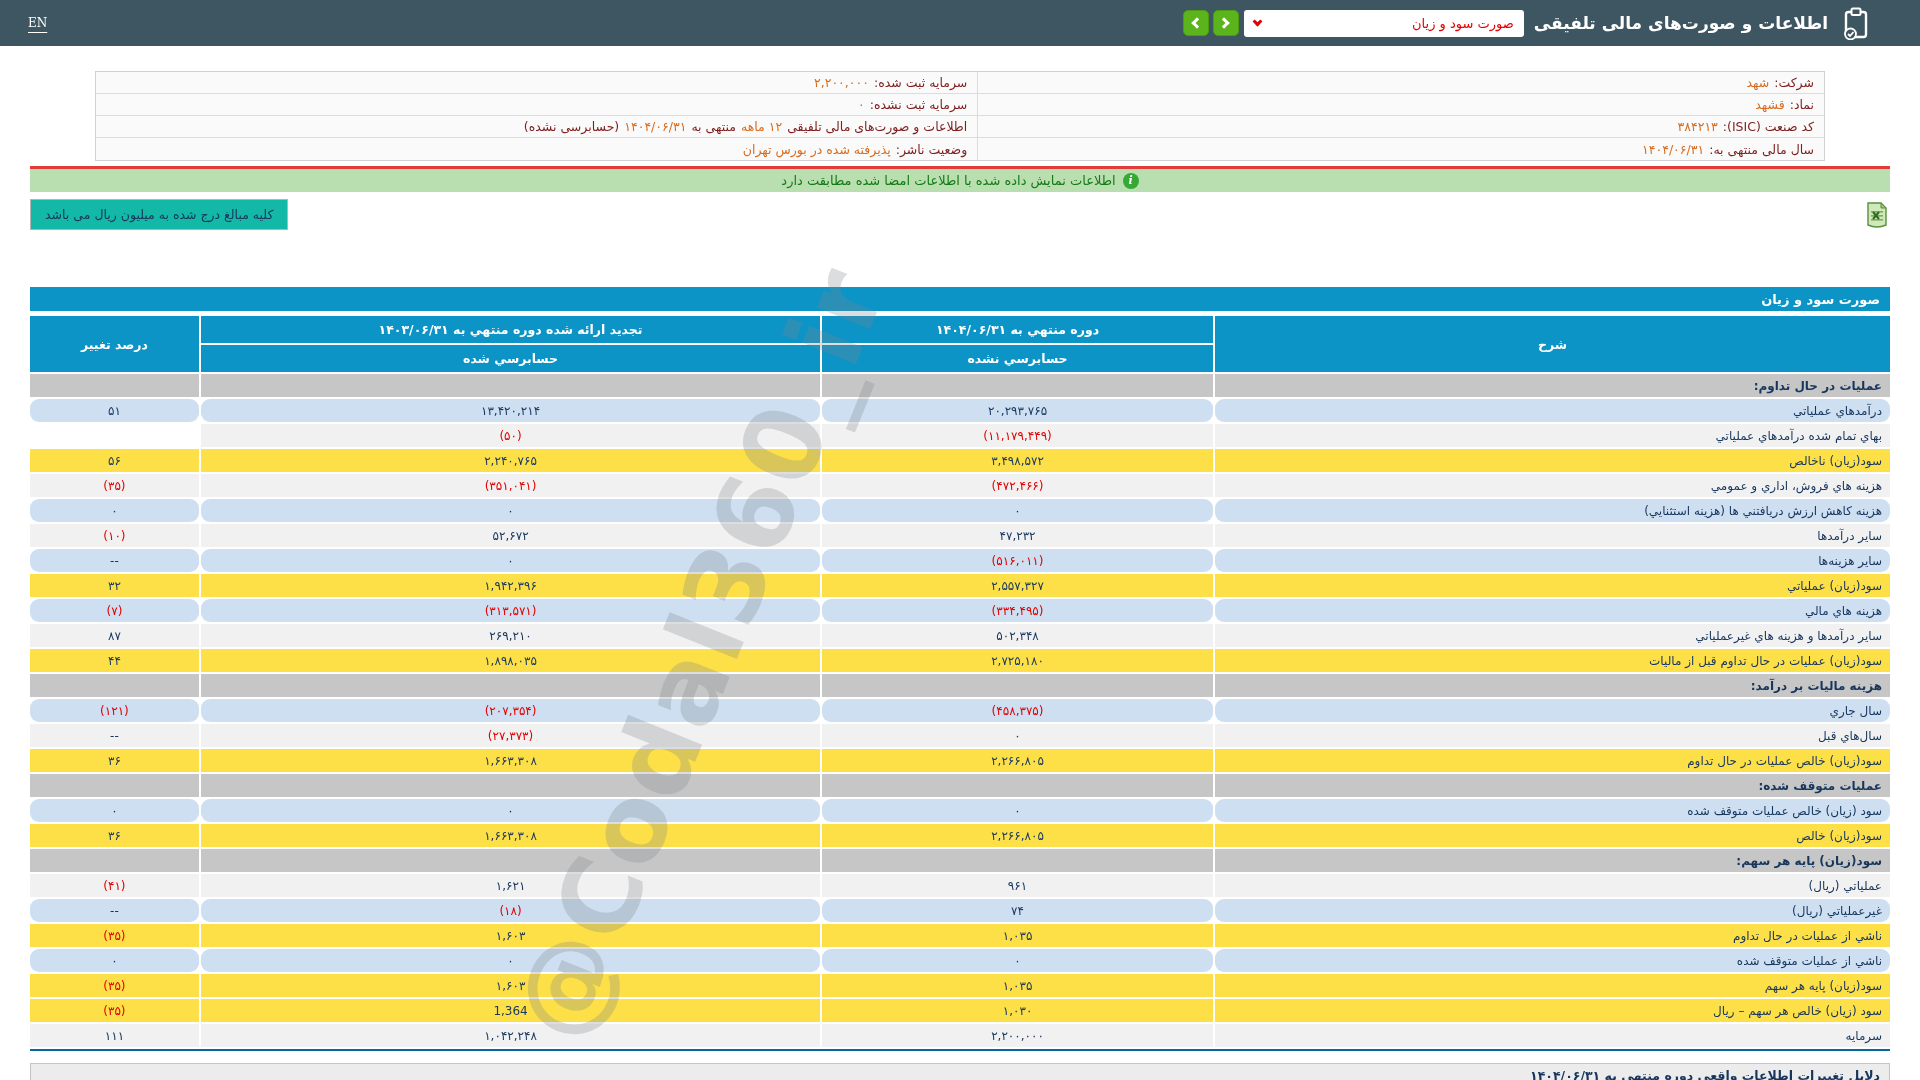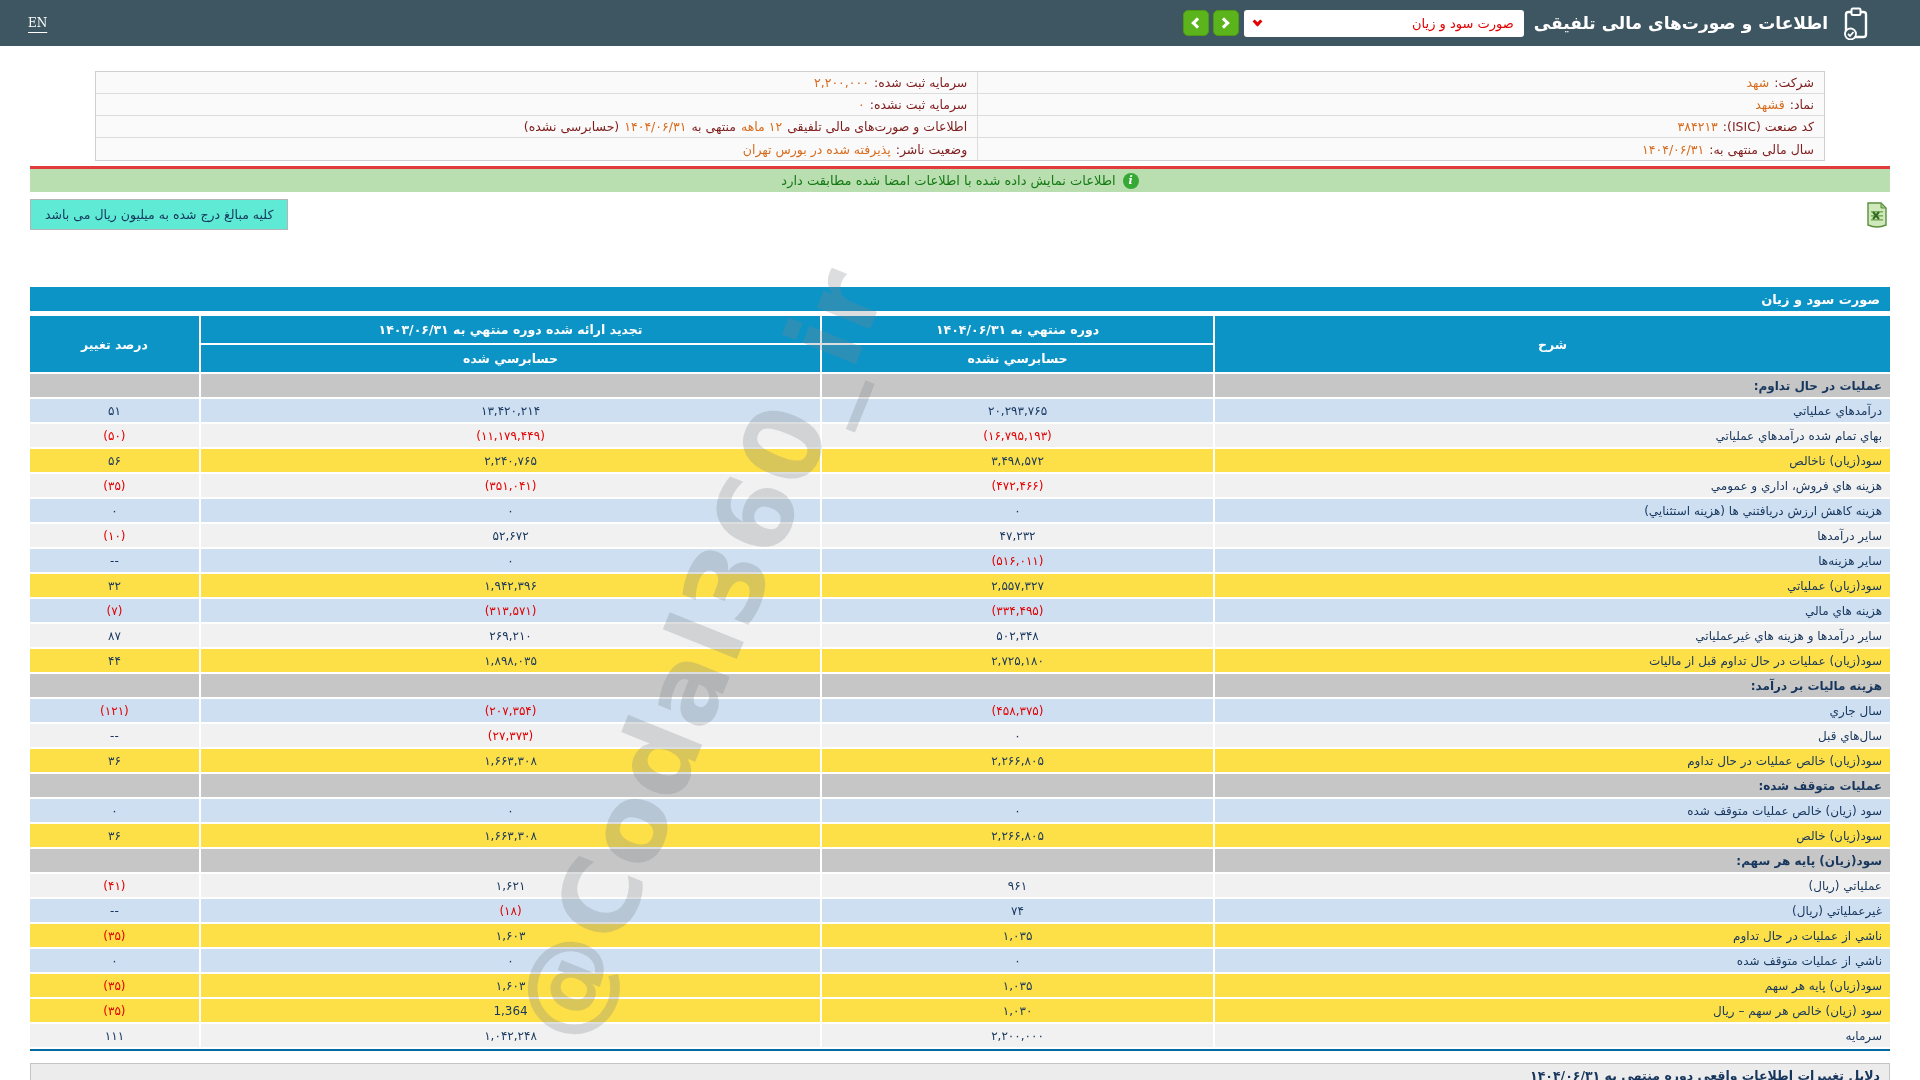--- a/index.html
+++ b/index.html
@@ -62,42 +62,42 @@
     font-size:11px; font-weight:bold; font-style:italic;
     display:flex; align-items:center; justify-content:center; font-family:"DejaVu Serif", serif;
   }
   
   .note-row {
     margin:9px 30px 0 30px; height:27px;
     display:flex; align-items:center; justify-content:space-between;
   }
   .excel-icon { cursor:pointer; display:flex; }
   .note-box {
-    border:1px solid #b5b5b5; background:#5eead4; color:#17365d;
+    border:1px solid #b5b5b5; background:#14b8a6; color:#17365d;
     font-size:12.5px; padding:7px 14px; white-space:nowrap;
   }
   
   .pl-table { margin:59px 30px 0 30px; position:relative; font-size:12px; }
   .pl-title {
     height:24px; background:#0d94c7; color:#fff; font-weight:bold; font-size:13px;
     display:flex; align-items:center; padding:0 10px; margin-bottom:5px;
   }
   .grid4 { display:grid; grid-template-columns:36.3% 21% 33.3% auto; column-gap:2px; }
   .pl-header { color:#fff; font-weight:bold; font-size:12.5px; }
   .pl-header .hcell, .pl-header .htop, .pl-header .hbot {
     background:#0d94c7; display:flex; align-items:center; justify-content:center; text-align:center;
   }
   .pl-header .hcell { height:56px; }
   .pl-header .htop { height:27px; margin-bottom:2px; }
   .pl-header .hbot { height:27px; }
   .pl-body { margin-top:2px; border-bottom:2px solid #0369a1; }
   .trow { height:23px; margin-bottom:2px; }
   .trow .c { display:flex; align-items:center; justify-content:center; color:#17365d; overflow:hidden; }
   .trow .c.desc { justify-content:flex-start; padding:0 8px; white-space:nowrap; }
-  .trow.blue   .c { background:#cddff1; }
+  .trow.blue   .c { background:#cddff1;border-radius:9px; }
   .trow.white  .c { background:#f1f1f1; }
   .trow.yellow .c { background:#fde047; }
   .trow.section .c { background:#c6c6c6; font-weight:bold; }
   .trow .num span { direction:ltr; unicode-bidi:embed; }
   .trow .neg { color:#e30000; }
   .watermark {
     position:absolute; left:36%; top:48%;
     transform:translate(-50%,-50%) rotate(-68deg);
     font-size:105px; font-weight:bold; letter-spacing:2px;
     color:rgba(125,132,140,0.28); pointer-events:none; z-index:5;
@@ -248,23 +248,20 @@
         </div>
         <div class="c num">
           <span>۵۱</span>
         </div>
       </div>
       <div class="trow grid4 white">
         <div class="c desc">
           <span>بهاي تمام شده درآمدهاي عملياتي</span>
         </div>
         <div class="c num">
-          <span class="neg">(۱۶,۷۹۵,۱۹۳)</span>
-        </div>
-        <div class="c num">
           <span class="neg">(۱۱,۱۷۹,۴۴۹)</span>
         </div>
         <div class="c num">
           <span class="neg">(۵۰)</span>
         </div>
       </div>
       <div class="trow grid4 yellow">
         <div class="c desc">
           <span>سود(زيان) ناخالص</span>
         </div>

